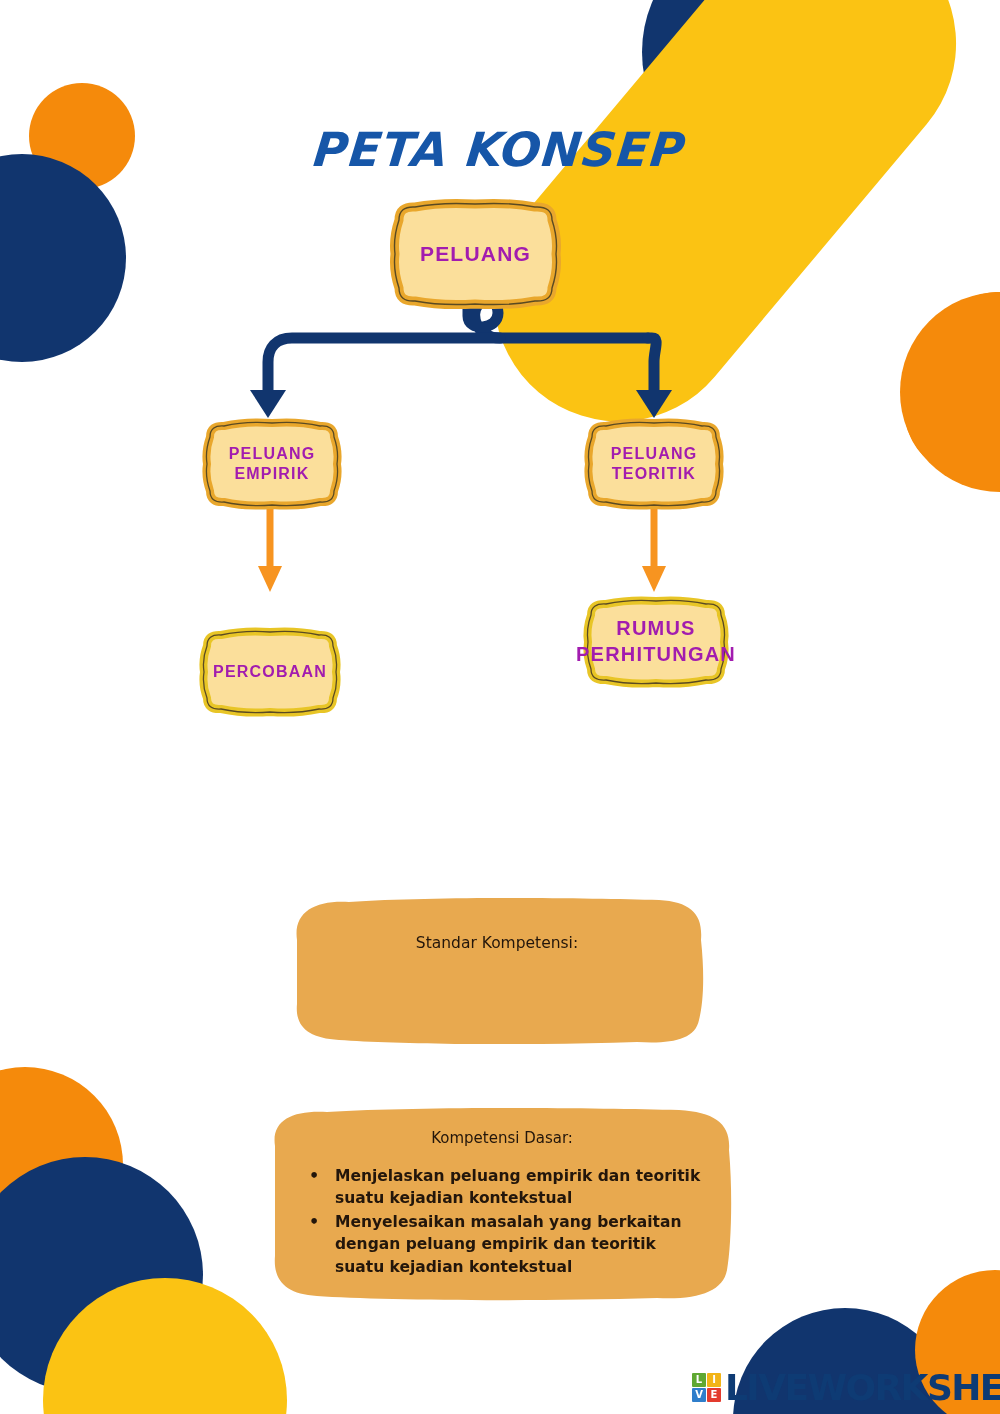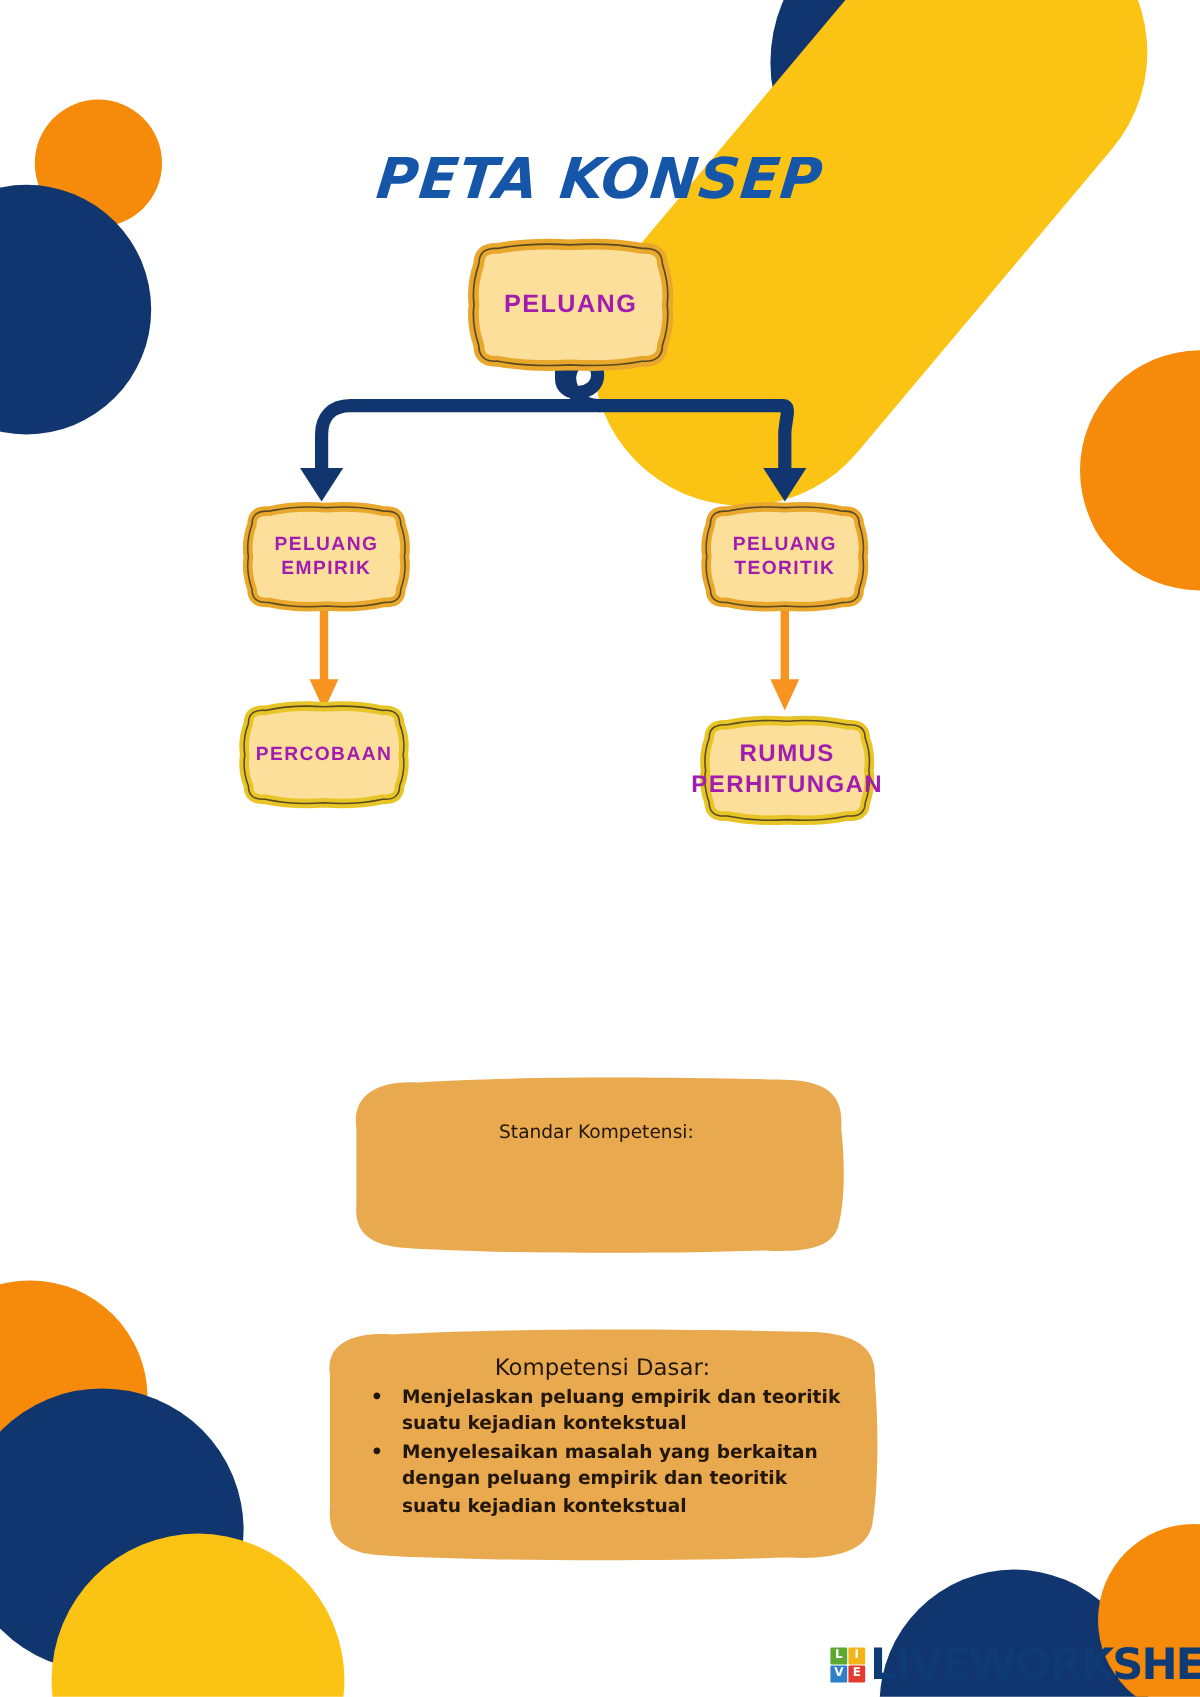--- a/index.html
+++ b/index.html
@@ -46,21 +46,21 @@
 
   #node-peluang{left:383px;top:198px;width:185px;height:112px;}
   #node-peluang .node-label{font-size:21px;}
 
   #node-empirik{left:196px;top:418px;width:152px;height:92px;}
   #node-empirik .node-label{font-size:16px;}
 
   #node-teoritik{left:578px;top:418px;width:152px;height:92px;}
   #node-teoritik .node-label{font-size:16px;}
 
-  #node-percobaan{left:192px;top:584px;width:156px;height:90px;}
+  #node-percobaan{left:192px;top:627px;width:156px;height:90px;}
   #node-percobaan .node-label{font-size:16px;}
 
   #node-rumus{left:576px;top:595px;width:160px;height:94px;}
   #node-rumus .node-label{font-size:20px;}
 
   
   .connectors{position:absolute;left:0;top:0;width:1000px;height:1414px;}
 
   
   .infobox{
@@ -72,21 +72,21 @@
   .infobox .blob{position:absolute;left:0;top:0;}
   .infobox .ib-inner{position:relative;z-index:2;}
 
   #box-sk{left:287px;top:896px;width:420px;height:148px;}
   #box-sk .ib-inner{padding:38px 28px 0 28px;text-align:center;}
   #box-sk .sk-head{font-size:15.5px;margin-bottom:46px;}
   #box-sk .sk-body{font-size:15.5px;font-weight:bold;}
 
   #box-kd{left:267px;top:1106px;width:470px;height:196px;}
   #box-kd .ib-inner{padding:23px 30px 0 30px;}
-  #box-kd .kd-head{font-size:19px;text-align:center;margin-bottom:2px;}
+  #box-kd .kd-head{font-size:15px;text-align:center;margin-bottom:18px;}
   #box-kd ul{margin:0;padding:0 0 0 32px;list-style:none;}
   #box-kd li{
     font-size:15.5px;font-weight:bold;line-height:1.45;
     position:relative;padding-left:6px;margin-bottom:1px;
   }
   #box-kd li .bullet{position:absolute;left:-20px;top:-1px;font-size:16px;}
 
   
   #lws-logo{
     position:absolute;left:692px;top:1364px;

